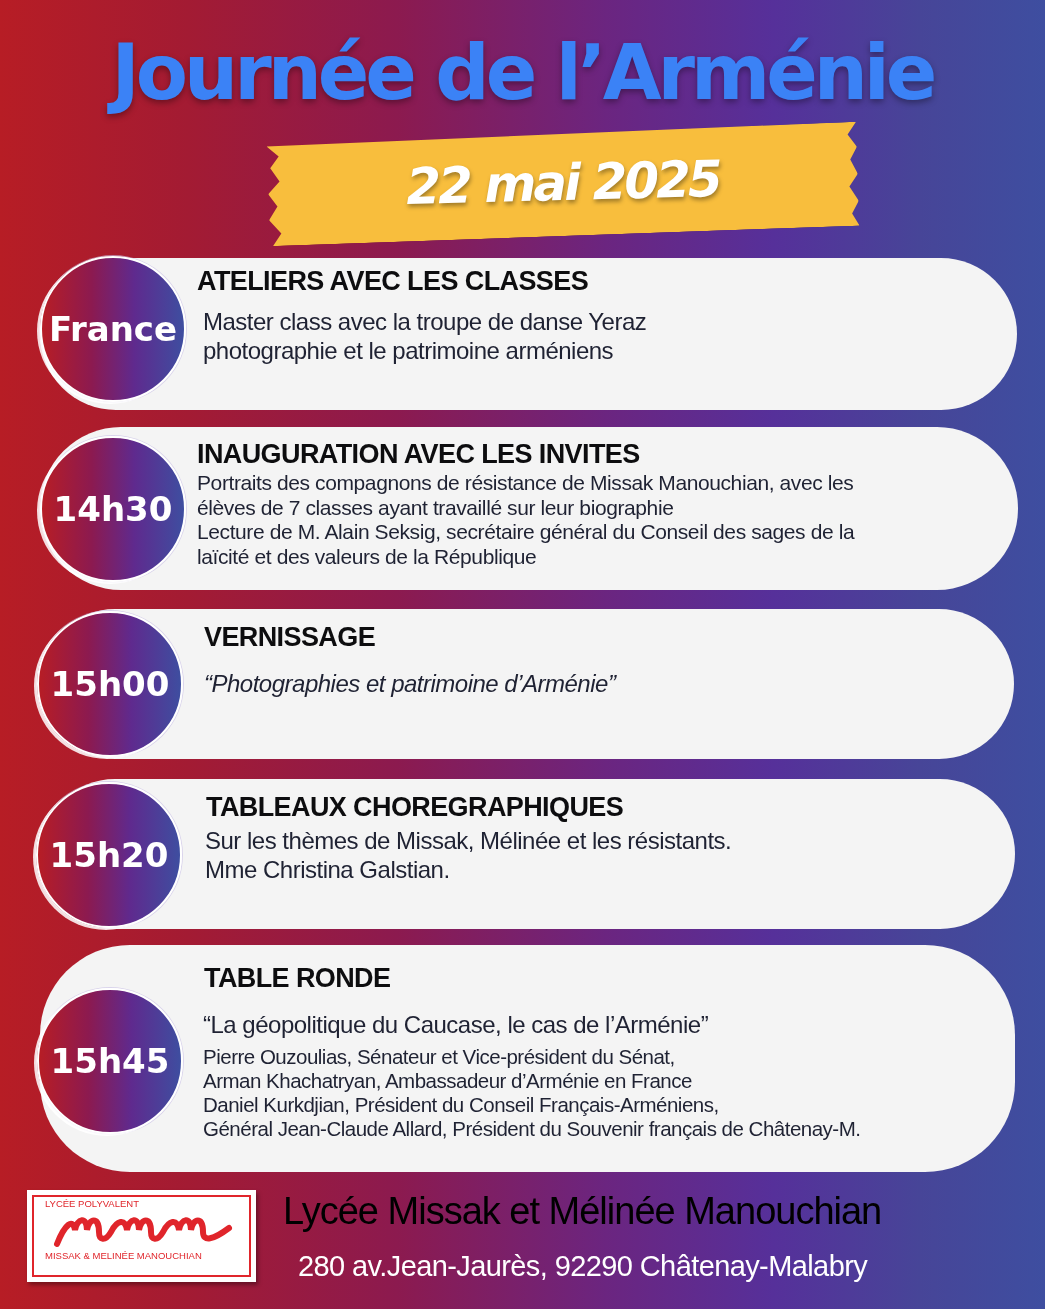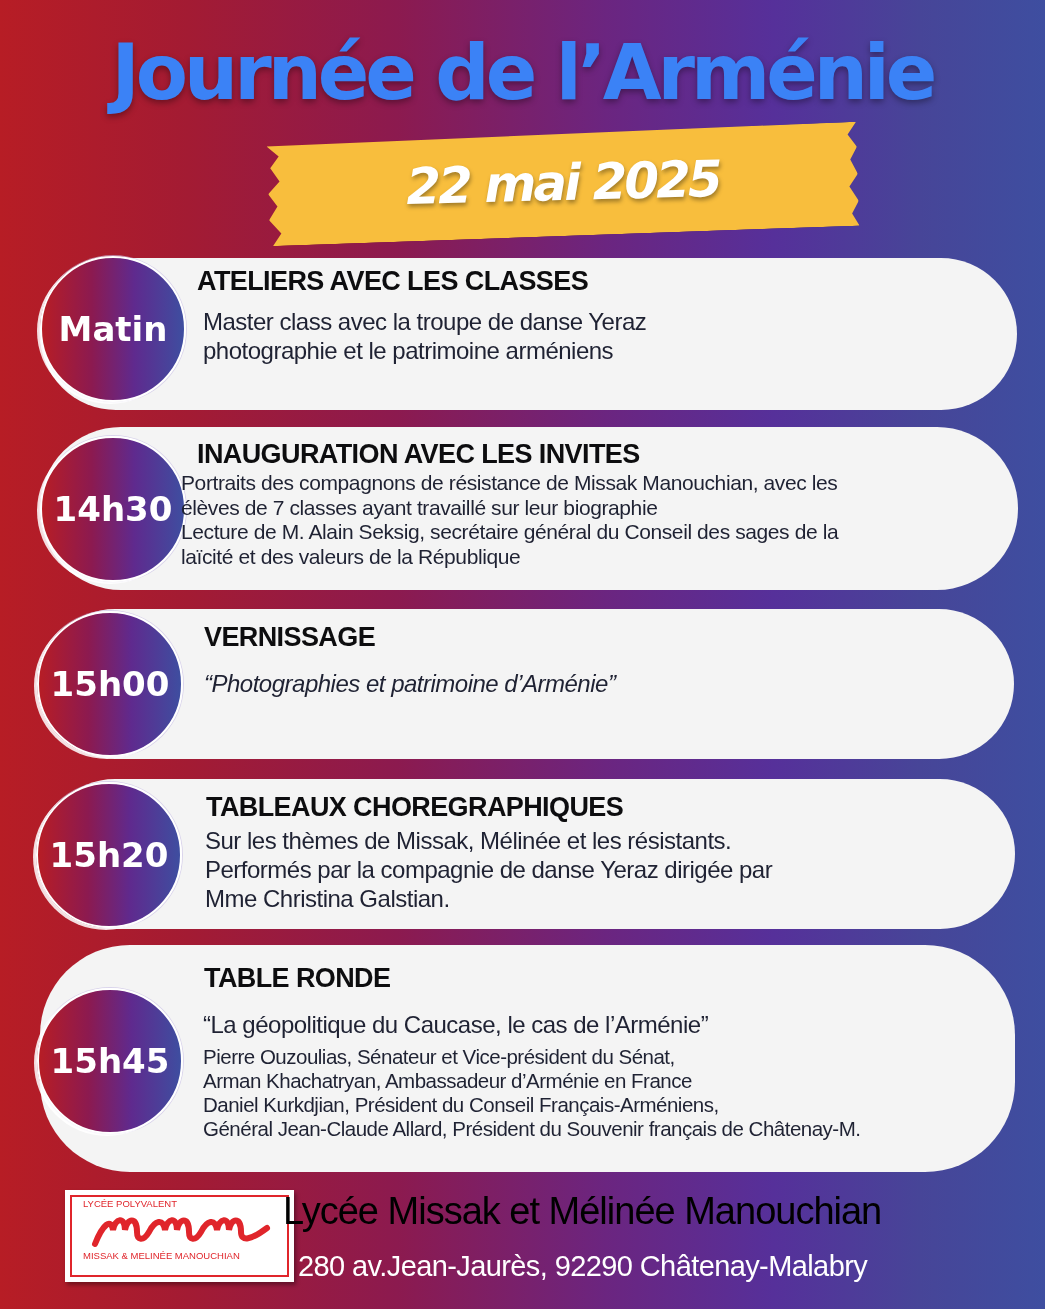--- a/index.html
+++ b/index.html
@@ -52,21 +52,21 @@
     position: absolute; color: #1f2233;
     font-family: "Liberation Sans", sans-serif;
     font-size: 24px; letter-spacing: -0.5px; white-space: nowrap;
   }
   .body-text .ln { display: block; }
   .small { font-size: 21px; letter-spacing: -0.4px; }
   .tiny { font-size: 20.5px; letter-spacing: -0.5px; }
   .ital { font-style: italic; }
   .logo {
     position: absolute; left: 27px; top: 1190px; width: 229px; height: 92px;
-    background: #ffffff; box-shadow: 2px 3px 4px rgba(0,0,0,0.35); margin-left: 38px;
+    background: #ffffff; box-shadow: 2px 3px 4px rgba(0,0,0,0.35);
   }
   .logo-inner {
     position: absolute; left: 5px; top: 5px; right: 5px; bottom: 5px;
     border: 2px solid #e0252b;
   }
   .logo-top {
     position: absolute; left: 18px; top: 8px; color: #e0252b;
     font-size: 9.5px; font-family: "Liberation Sans", sans-serif; letter-spacing: 0;
   }
   .logo-bottom {
@@ -88,34 +88,34 @@
 </head>
 <body>
 
 <div class="title">Journée de l’Arménie</div>
 
 <div class="tape"></div>
 <div class="tape-text">22 mai 2025</div>
 
 <div class="card" style="left:40px; top:258px; width:977px; height:152px; border-radius:76px;"></div>
 <div class="circle" style="left:40px; top:256px; width:146px; height:146px;">
-  <span>Matin</span>
+  <span>France</span>
 </div>
 <div class="heading" style="left:197px; top:266px;">ATELIERS AVEC LES CLASSES</div>
 <div class="body-text" style="left:203px; top:307px; line-height:29px;">
   <span class="ln">Master class avec la troupe de danse Yeraz</span>
   <span class="ln">photographie et le patrimoine arméniens</span>
 </div>
 
 <div class="card" style="left:40px; top:427px; width:978px; height:163px; border-radius:81px;"></div>
 <div class="circle" style="left:40px; top:436px; width:146px; height:146px;">
   <span>14h30</span>
 </div>
 <div class="heading" style="left:197px; top:439px;">INAUGURATION AVEC LES INVITES</div>
-<div class="body-text small" style="left:181px; top:471px; line-height:24.5px;">
+<div class="body-text small" style="left:197px; top:471px; line-height:24.5px;">
   <span class="ln">Portraits des compagnons de résistance de Missak Manouchian, avec les</span>
   <span class="ln">élèves de 7 classes ayant travaillé sur leur biographie</span>
   <span class="ln">Lecture de M. Alain Seksig, secrétaire général du Conseil des sages de la</span>
   <span class="ln">laïcité et des valeurs de la République</span>
 </div>
 
 <div class="card" style="left:40px; top:609px; width:974px; height:150px; border-radius:75px;"></div>
 <div class="circle" style="left:37px; top:611px; width:146px; height:146px;">
   <span>15h00</span>
 </div>
@@ -124,21 +124,20 @@
   <span class="ln ital">“Photographies et patrimoine d’Arménie”</span>
 </div>
 
 <div class="card" style="left:40px; top:779px; width:975px; height:150px; border-radius:75px;"></div>
 <div class="circle" style="left:36px; top:782px; width:146px; height:146px;">
   <span>15h20</span>
 </div>
 <div class="heading" style="left:206px; top:792px;">TABLEAUX CHOREGRAPHIQUES</div>
 <div class="body-text" style="left:205px; top:826px; line-height:29px;">
   <span class="ln">Sur les thèmes de Missak, Mélinée et les résistants.</span>
-  <span class="ln">Performés par la compagnie de danse Yeraz dirigée par</span>
   <span class="ln">Mme Christina Galstian.</span>
 </div>
 
 <div class="card" style="left:40px; top:945px; width:975px; height:227px; border-radius:90px 90px 90px 90px;"></div>
 <div class="circle" style="left:37px; top:988px; width:146px; height:146px;">
   <span>15h45</span>
 </div>
 <div class="heading" style="left:204px; top:963px;">TABLE RONDE</div>
 <div class="body-text" style="left:203px; top:1011px;">“La géopolitique du Caucase, le cas de l’Arménie”</div>
 <div class="body-text tiny" style="left:203px; top:1045px; line-height:24px;">

